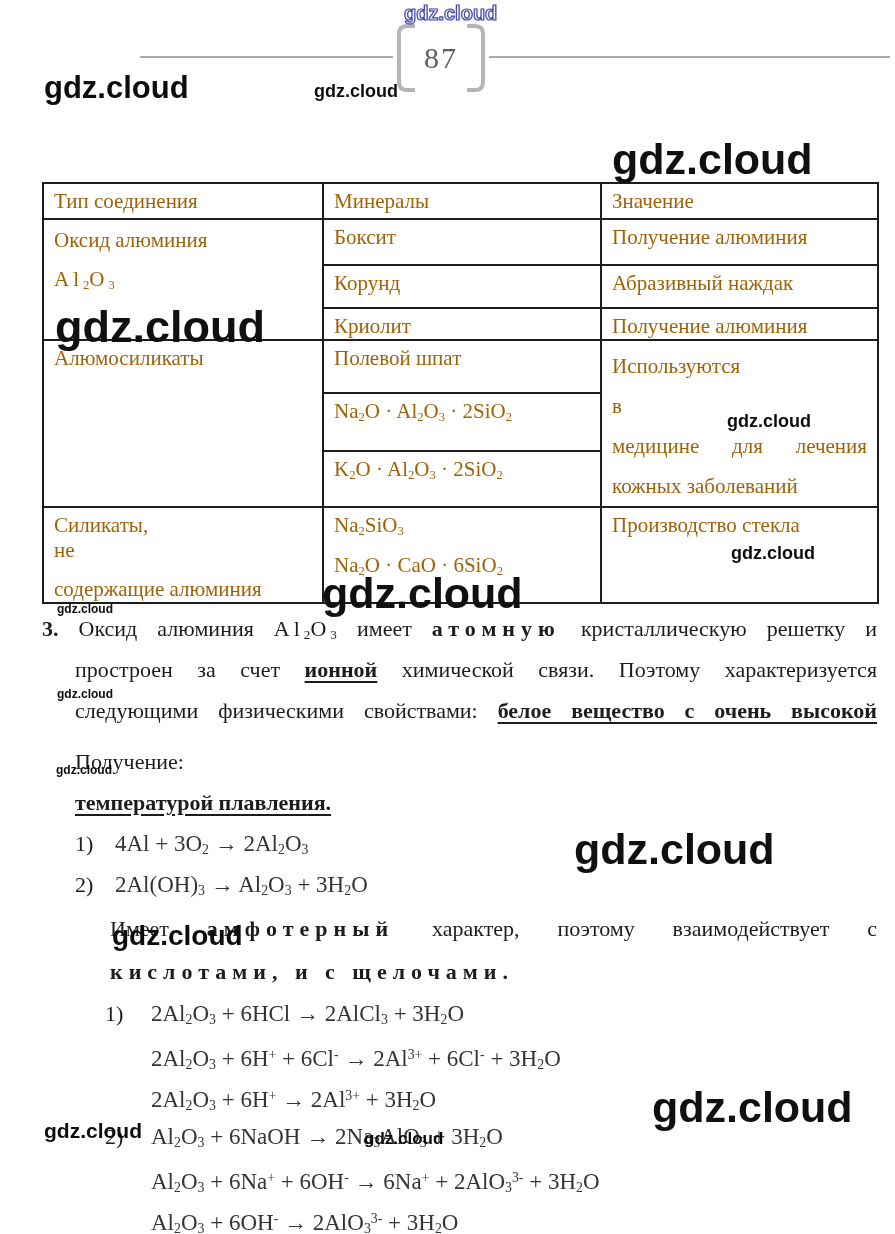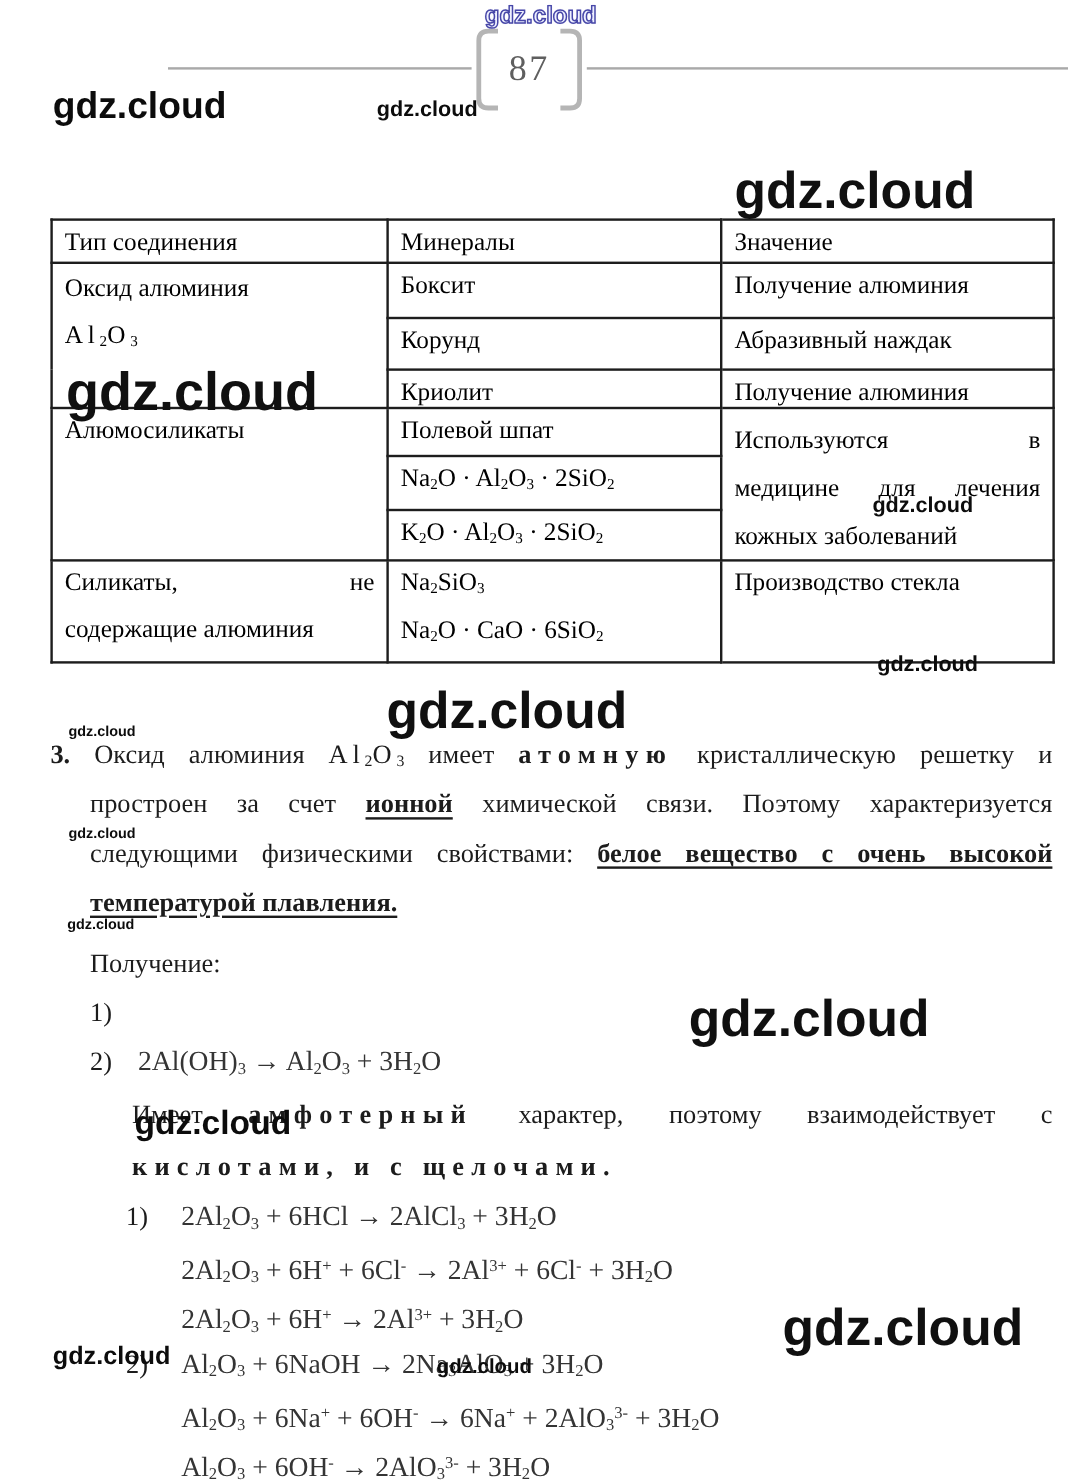--- a/index.html
+++ b/index.html
@@ -14,27 +14,27 @@
   
   .wm{position:absolute;font-family:"Liberation Sans","DejaVu Sans",sans-serif;font-weight:700;
       color:#0c0c0c;white-space:nowrap;line-height:1;z-index:5;}
   .wm.big{font-weight:600;color:#101010;}
   .wm.blue{color:#eef0ff;-webkit-text-stroke:1.2px #4747a8;text-shadow:0 0 1px #5a5ab8;}
   
   .heading{position:absolute;left:42px;top:122px;font-size:23px;}
   .heading .num{font-weight:bold;margin-right:14px;}
   
   table.mins{position:absolute;left:42px;top:182px;width:835px;border-collapse:collapse;
-             table-layout:fixed;font-size:21px;color:#000000;}
+             table-layout:fixed;font-size:21px;color:#a16207;}
   table.mins td,table.mins th{border:2px solid #1d1d1d;vertical-align:top;text-align:left;
              padding:5px 10px 0 10px;font-weight:normal;overflow:hidden;}
   .cellpad{padding-top:3px;}
   .bf{font-weight:normal;letter-spacing:4px;}
   .fline2{margin-top:14px;}
-  .split{display:flex;justify-content:space-between;}
+  .split{display:flex;justify-content:space-between;flex-direction:column;}
   .jall{text-align:justify;text-align-last:justify;}
   .vlines div{line-height:40px;}
   
   .flow{position:absolute;left:42px;width:835px;font-size:22px;}
   .jline{text-align:justify;text-align-last:justify;}
   .ln{height:41px;line-height:41px;white-space:nowrap;}
   .ind{padding-left:33px;}
   .b{font-weight:bold;}
   .sp{font-weight:bold;letter-spacing:6px;}
   .bu{font-weight:bold;text-decoration:underline;text-underline-offset:4px;}
@@ -136,27 +136,28 @@
     </div>
     <div class="ln jline ind">
       <span>простроен за счет</span>
       <span class="bu">ионной</span>
       <span>химической связи. Поэтому характеризуется</span>
     </div>
     <div class="ln jline ind">
       <span>следующими физическими свойствами:</span>
       <span class="bu">белое вещество с очень высокой</span>
     </div>
+    <div class="ln ind" style="margin-top:10px;">Получение:</div>
     <div class="ln ind">
       <span class="bu">температурой плавления.</span>
     </div>
-    <div class="ln ind" style="margin-top:10px;">Получение:</div>
 
     <div class="eqrow">
       <span class="mark">1)</span>
+      <span class="body eq">4Al + 3O<sub>2</sub> → 2Al<sub>2</sub>O<sub>3</sub></span>
     </div>
     <div class="eqrow">
       <span class="mark">2)</span>
       <span class="body eq">2Al(OH)<sub>3</sub> → Al<sub>2</sub>O<sub>3</sub> + 3H<sub>2</sub>O</span>
     </div>
 
     <div class="ln jline" style="padding-left:68px;margin-top:2px;height:43px;line-height:43px;">
       <span>Имеет</span>
       <span class="sp">амфотерный</span>
       <span>характер, поэтому взаимодействует с</span>

